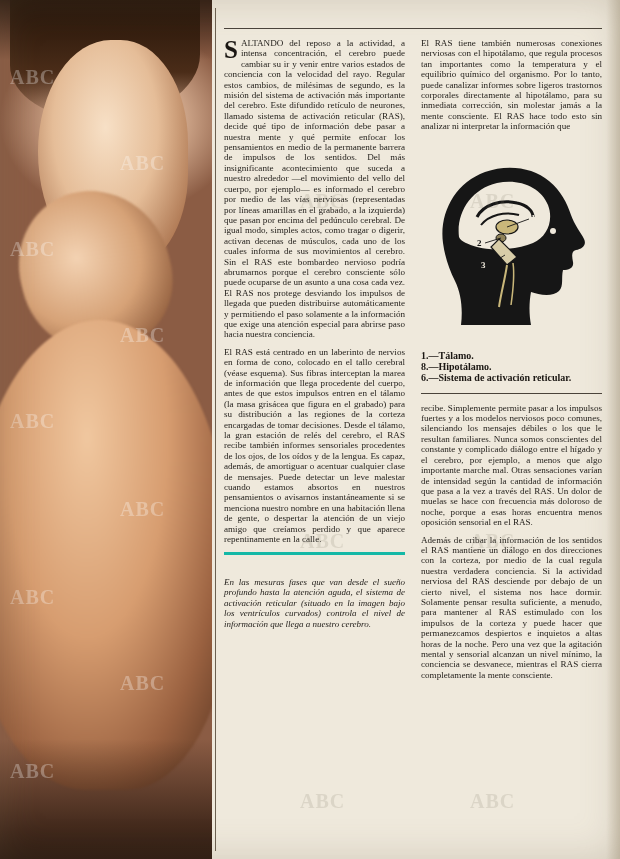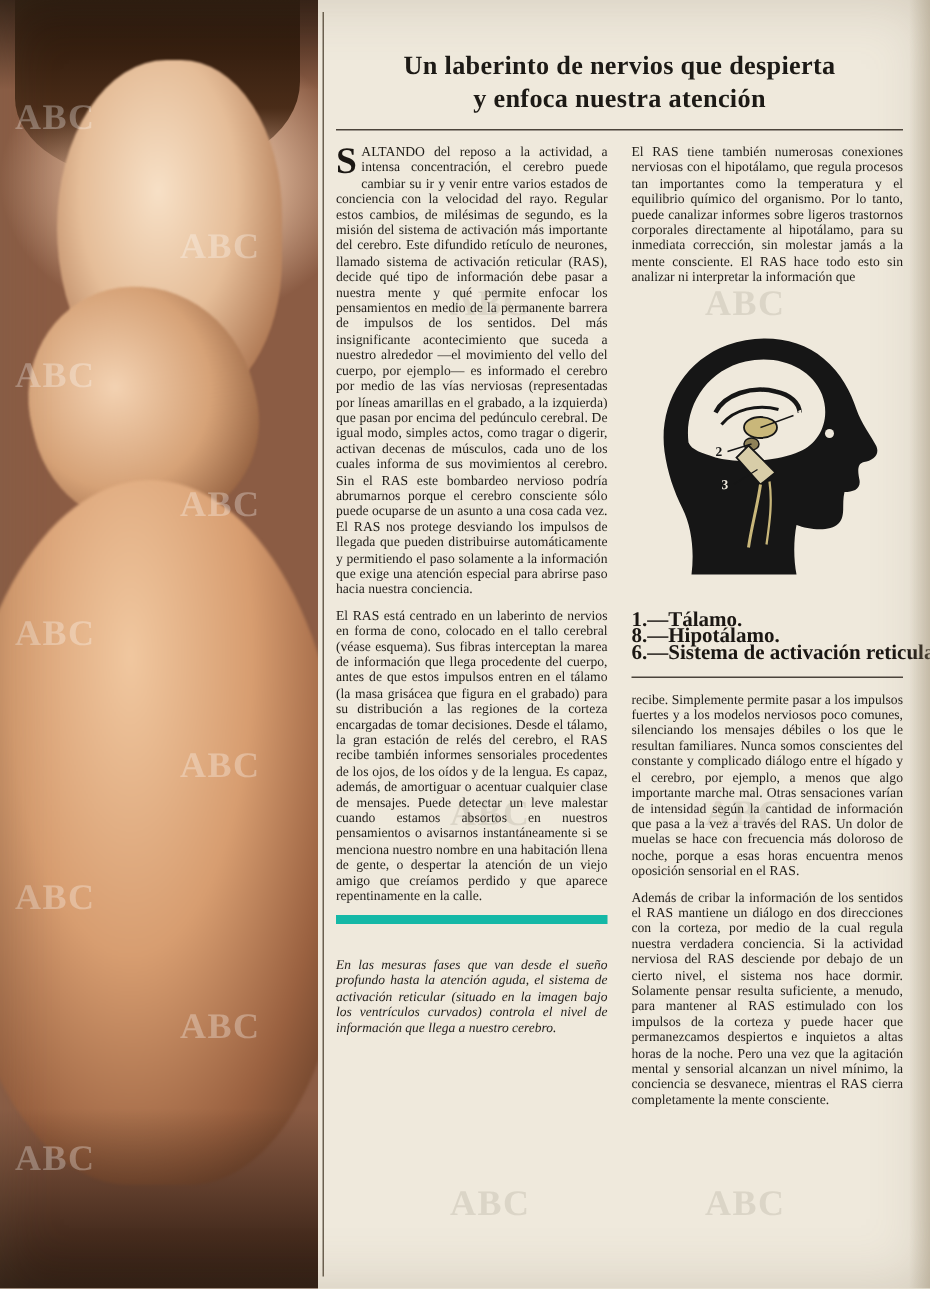--- a/index.html
+++ b/index.html
@@ -14,21 +14,21 @@
   #page{
     position:absolute;inset:0;
     background:#efe9dc;
   }
   
   .wm{
     position:absolute;
     font-family:"Liberation Serif", serif;
     font-weight:bold;
     color:rgba(255,255,255,0.30);
-    font-size:24px;
+    font-size:20px;
     letter-spacing:1px;
     pointer-events:none;
     user-select:none;
   }
   .wm.dark{color:rgba(120,110,95,0.16);}
   
   #photo{
     position:absolute;left:0;top:0;width:212px;height:859px;
     background:
       radial-gradient(ellipse 150px 120px at 120px 120px, #f0d8c2 0%, #caa185 45%, #8b5c44 80%),
@@ -118,25 +118,25 @@
   }
   
   #diagram{
     width:181px;height:195px;
     margin:4px 0 6px 0;
     position:relative;
   }
   #diagram svg{display:block;}
   ol.legend{
     margin:16px 0 8px 0;padding:0;list-style:none;
-    font-size:14px;line-height:11px;font-weight:bold;color:#1b1713;
+    font-size:10px;line-height:11px;font-weight:bold;color:#1b1713;
   }
   ol.legend li{white-space:nowrap;}
   .ital-block{
-    border-top:6px solid #14b8a6;
+    border-top:3px solid #14b8a6;
     margin-top:6px;padding-top:22px;
   }
   
   #vignette{
     position:absolute;inset:0;pointer-events:none;
     box-shadow:inset 0 0 38px rgba(120,105,80,0.25);
   }
   #rightedge{
     position:absolute;right:0;top:0;width:14px;height:859px;
     background:linear-gradient(90deg,rgba(180,165,135,0) 0%,rgba(150,135,105,0.35) 100%);
@@ -163,24 +163,20 @@
     <div class="wm" style="left:120px;top:152px;">ABC</div>
     <div class="wm" style="left:120px;top:324px;">ABC</div>
     <div class="wm" style="left:120px;top:498px;">ABC</div>
     <div class="wm" style="left:120px;top:672px;">ABC</div>
   </div>
 
   <div id="vrule"></div>
 
   <div id="article">
 
-    <h1 id="headline">
-      <span>Un laberinto de nervios que despierta</span>
-      <span class="l2">y enfoca nuestra atención</span>
-    </h1>
 
     <div class="rule"></div>
 
     <div class="cols">
 
       <div class="col">
         <p class="body">
           <span class="dropcap">S</span><span>ALTANDO del reposo a la actividad, a intensa concentración, el cerebro puede cambiar su ir y venir entre varios estados de conciencia con la velocidad del rayo. Regular estos cambios, de milésimas de segundo, es la misión del sistema de activación más importante del cerebro. Este difundido retículo de neurones, llamado sistema de activación reticular (RAS), decide qué tipo de información debe pasar a nuestra mente y qué permite enfocar los pensamientos en medio de la permanente barrera de impulsos de los sentidos. Del más insignificante acontecimiento que suceda a nuestro alrededor —el movimiento del vello del cuerpo, por ejemplo— es informado el cerebro por medio de las vías nerviosas (representadas por líneas amarillas en el grabado, a la izquierda) que pasan por encima del pedúnculo cerebral. De igual modo, simples actos, como tragar o digerir, activan decenas de músculos, cada uno de los cuales informa de sus movimientos al cerebro. Sin el RAS este bombardeo nervioso podría abrumarnos porque el cerebro consciente sólo puede ocuparse de un asunto a una cosa cada vez. El RAS nos protege desviando los impulsos de llegada que pueden distribuirse automáticamente y permitiendo el paso solamente a la información que exige una atención especial para abrirse paso hacia nuestra conciencia.</span>
         </p>
         <p class="body">El RAS está centrado en un laberinto de nervios en forma de cono, colocado en el tallo cerebral (véase esquema). Sus fibras interceptan la marea de información que llega procedente del cuerpo, antes de que estos impulsos entren en el tálamo (la masa grisácea que figura en el grabado) para su distribución a las regiones de la corteza encargadas de tomar decisiones. Desde el tálamo, la gran estación de relés del cerebro, el RAS recibe también informes sensoriales procedentes de los ojos, de los oídos y de la lengua. Es capaz, además, de amortiguar o acentuar cualquier clase de mensajes. Puede detectar un leve malestar cuando estamos absortos en nuestros pensamientos o avisarnos instantáneamente si se menciona nuestro nombre en una habitación llena de gente, o despertar la atención de un viejo amigo que creíamos perdido y que aparece repentinamente en la calle.</p>

